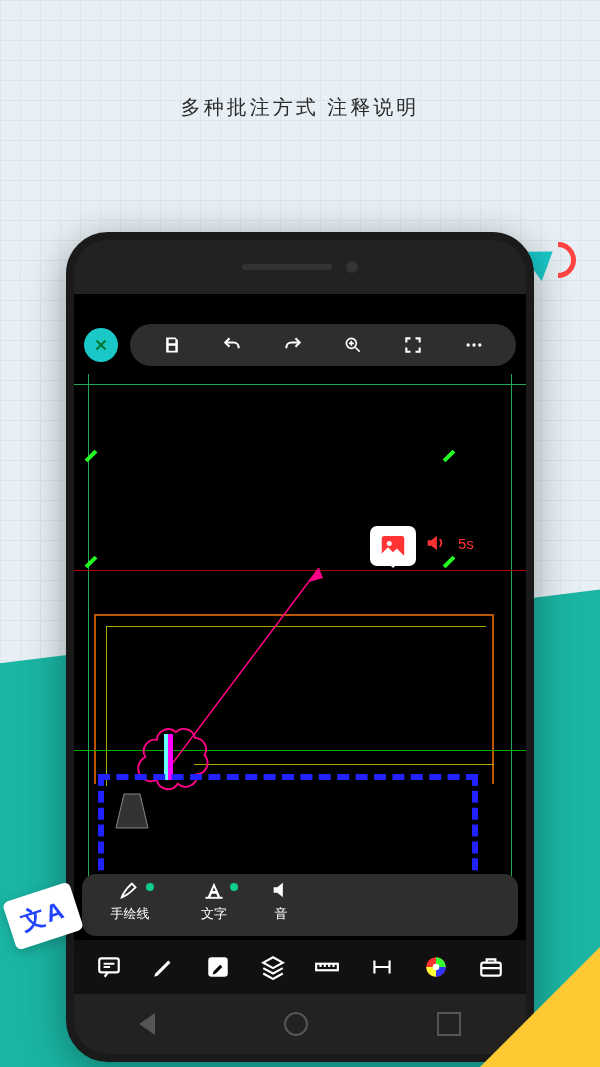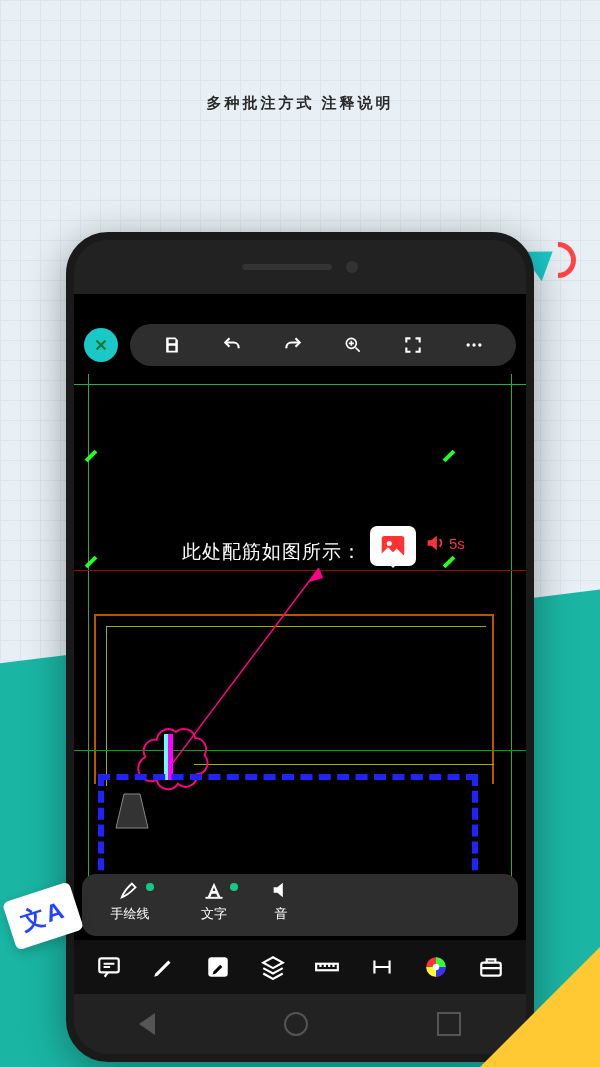--- a/index.html
+++ b/index.html
@@ -35,23 +35,22 @@
 .header h1 {
   font-size:48px; font-weight:900; color:#1a1a1a;
   letter-spacing:2px;
   display:inline-block;
 }
 .header h1::before,
 .header h1::after {
   content:"—"; color:#1a1a1a; margin:0 18px; font-weight:400;
 }
 .header p {
-  margin-top:14px; font-size:15px; color:#2a2a2a;
+  margin-top:14px; font-size:20px; color:#2a2a2a;
   letter-spacing:3px;
-  font-weight:bold;
 }
 
 .phone {
   position:absolute;
   left:66px; top:232px;
   width:468px; height:830px;
   background:#222;
   border:8px solid #1a1a1a;
   border-radius:42px;
   box-shadow:0 8px 40px rgba(0,0,0,.35);
@@ -106,21 +105,21 @@
   display:flex; align-items:center; justify-content:center;
 }
 .img-badge svg { width:30px; height:30px; }
 .img-badge::after {
   content:""; position:absolute; bottom:-8px; left:17px;
   border:6px solid transparent; border-top-color:#fff;
 }
 .snd-badge {
   position:absolute; left:350px; top:158px;
   color:#f33; font-size:15px;
-  display:flex; align-items:center; gap:3px;
+  display:flex; align-items:center; gap:12px;
 }
 .snd-badge svg { width:22px; height:22px; }
 .arrow-line {
   position:absolute; left:75px; top:194px;
   width:270px; height:270px;
 }
 .cloud {
   position:absolute; left:52px; top:340px;
   width:96px; height:86px;
 }
@@ -295,21 +294,20 @@
 
       <div class="dl red" style="left:0;top:196px;width:100%;height:1px"></div>
       <div class="dl orange" style="left:20px;top:240px;width:400px;height:2px"></div>
       <div class="dl orange" style="left:20px;top:240px;width:2px;height:170px"></div>
       <div class="dl orange" style="left:418px;top:240px;width:2px;height:170px"></div>
       <div class="dl yellow" style="left:32px;top:252px;width:380px;height:1px"></div>
       <div class="dl yellow" style="left:32px;top:252px;width:1px;height:160px"></div>
       <div class="dl yellow" style="left:120px;top:390px;width:300px;height:1px"></div>
       <div class="dl green2" style="left:0;top:376px;width:100%;height:1px"></div>
 
-      <div class="annot-text">此处配筋如图所示：</div>
 
       <div class="img-badge">
         <svg viewBox="0 0 24 24" fill="#f33">
             <rect x="3" y="4" width="18" height="16" rx="2"></rect>
             <circle cx="9" cy="10" r="2" fill="#fff"></circle>
             <path d="M3 18l5-5 4 4 3-3 6 6H3z" fill="#fff"></path>
           </svg>
       </div>
       <div class="snd-badge">
         <svg viewBox="0 0 24 24" fill="#f33">

